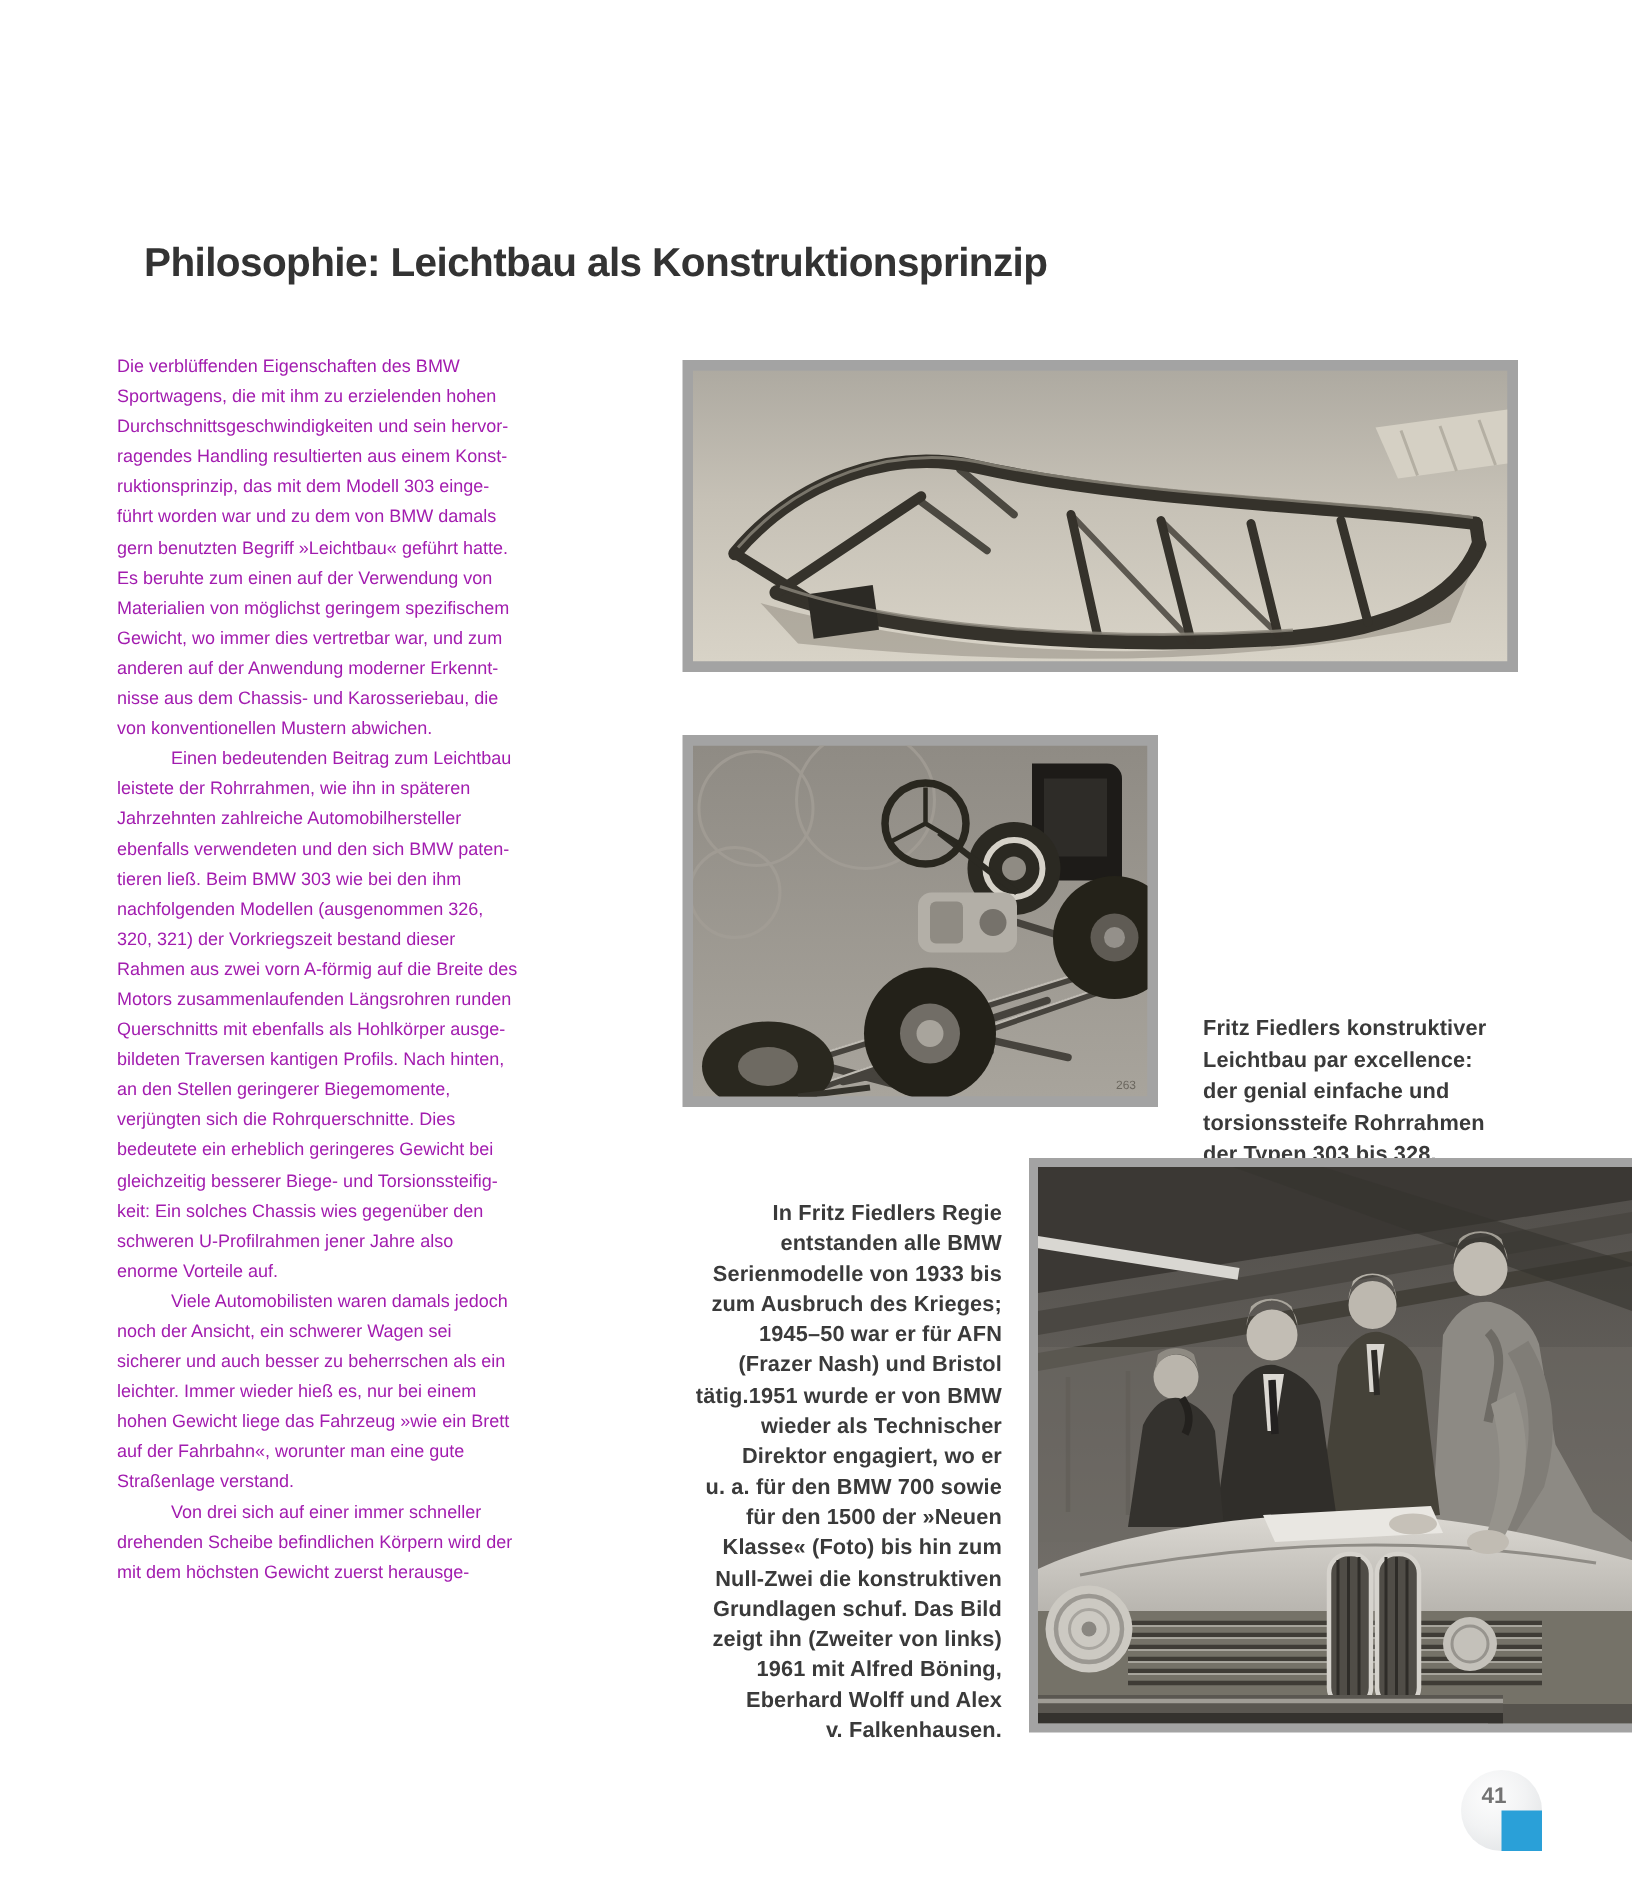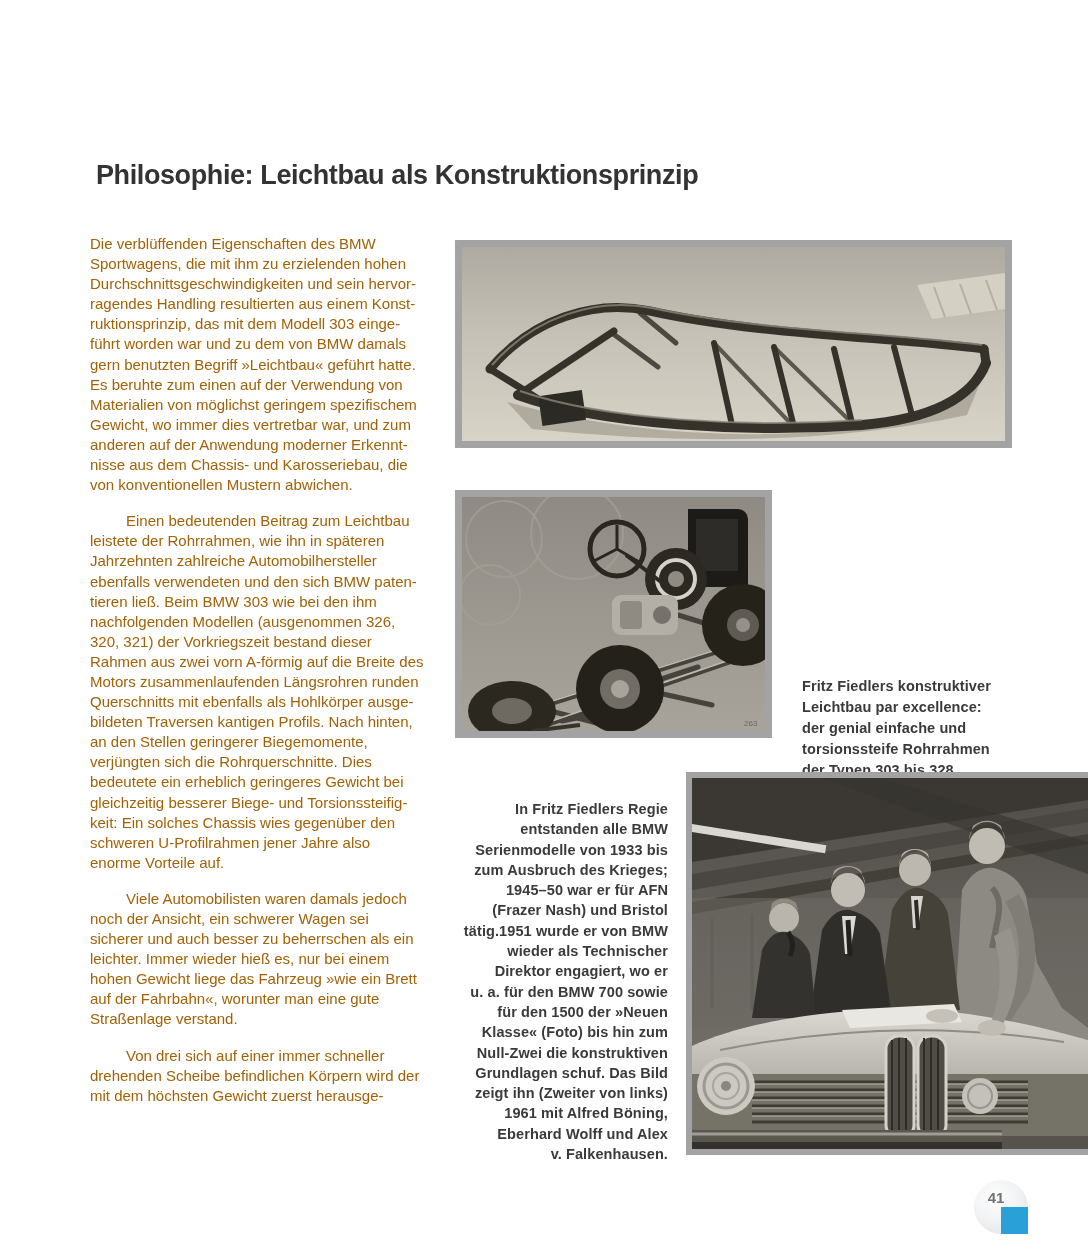--- a/index.html
+++ b/index.html
@@ -3,24 +3,24 @@
 <meta charset="utf-8">
 <style>
   html,body{margin:0;padding:0;background:#ffffff;}
   .page{position:relative;width:1088px;height:1253px;background:#ffffff;overflow:hidden;
         font-family:"Liberation Sans",sans-serif;color:#434343;}
 
   .title{position:absolute;left:96px;top:160px;margin:0;width:760px;
          font-size:27px;font-weight:bold;letter-spacing:-0.4px;color:#333333;
          font-family:"Liberation Sans",sans-serif;}
 
-  .body-col{position:absolute;left:90px;top:234px;width:368px;
-            font-size:15px;line-height:20.1px;color:#a16207;}
+  .body-col{position:absolute;left:78px;top:234px;width:368px;
+            font-size:12px;line-height:20.1px;color:#a21caf;}
   .body-col p{margin:0;white-space:pre-line;}
-  .body-col p.indent{text-indent:36px;margin-top:16px;}
+  .body-col p.indent{text-indent:36px;}
 
   .caption{position:absolute;font-weight:bold;font-size:14.5px;color:#3a3a3a;
            white-space:pre-line;letter-spacing:0.1px;}
   .cap-right{text-align:right;}
   .cap1{left:780px;top:461px;width:236px;line-height:21px;}
   .cap2{left:802px;top:676px;width:236px;line-height:21px;text-align:left;}
   .cap3{left:440px;top:799px;width:228px;line-height:20.3px;}
 
   figure{margin:0;}
   .photo{position:absolute;background:#a3a3a3;box-sizing:border-box;}

